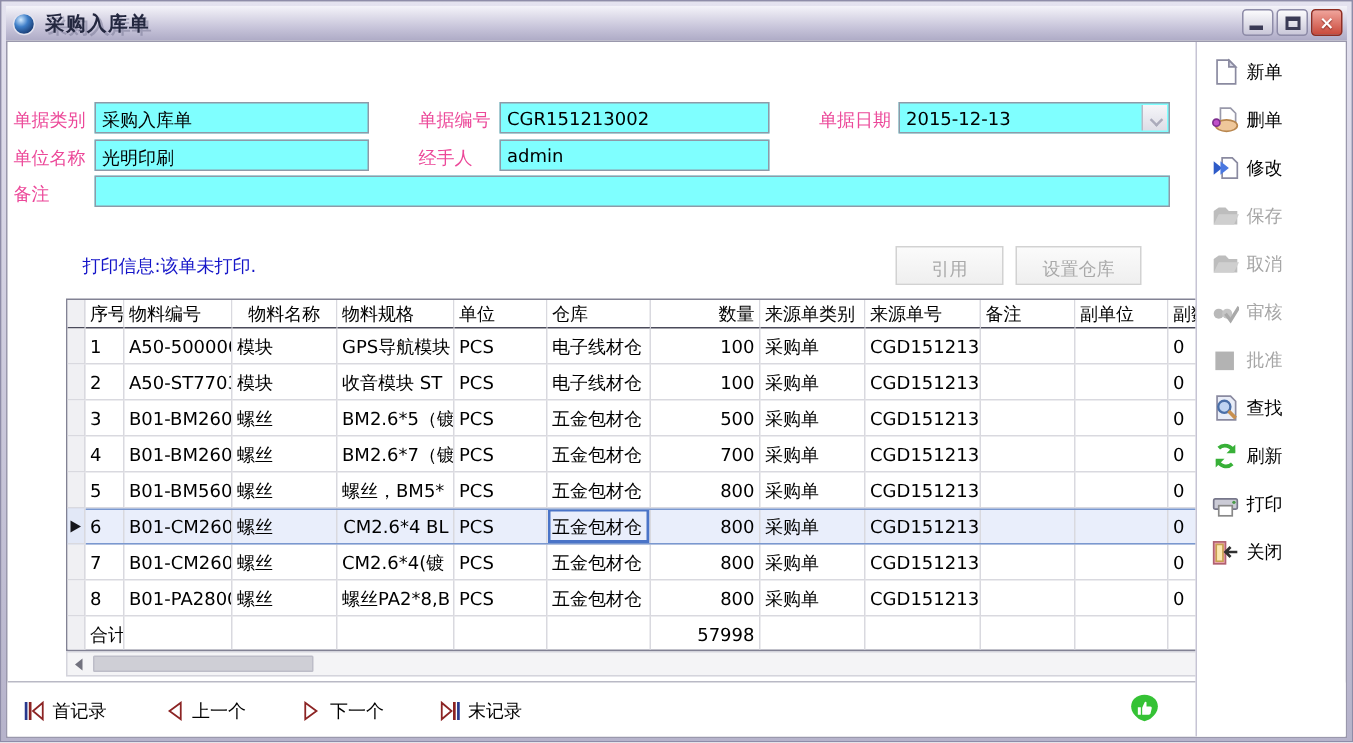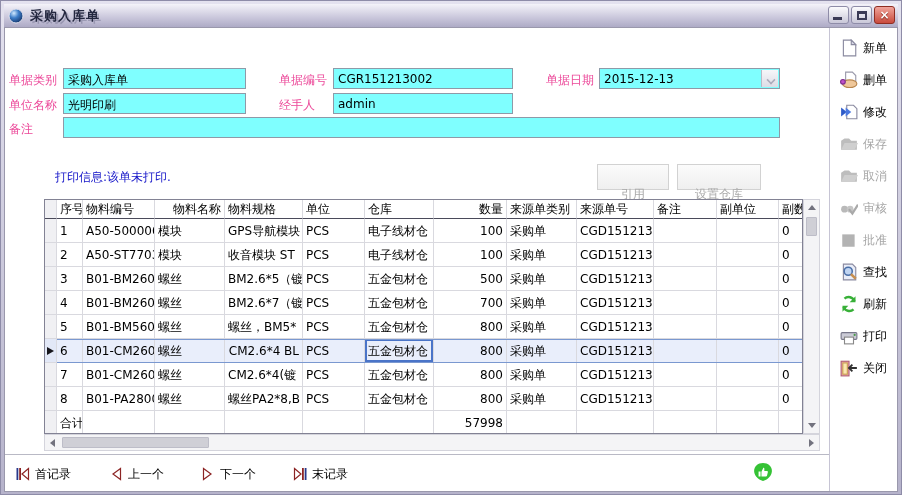--- a/index.html
+++ b/index.html
@@ -24,21 +24,21 @@
   
   .flabel { position:absolute; font-size:12px; color:#ec4899; white-space:nowrap; }
   .finput { position:absolute; height:21px; background:#7FFFFF; border:1px solid #8E9AA8;
     font-size:12px; padding:3px 4px 0; overflow:hidden; white-space:nowrap; }
   .combo-arrow { position:absolute; right:1px; top:1px; width:17px; height:17px;
     background:linear-gradient(#F6F6F9,#DDDDE6); border-left:1px solid #B9B9C6; }
   .combo-arrow:after { content:""; position:absolute; left:5px; top:6px; width:6px; height:6px;
     border-right:2px solid #ABABBB; border-bottom:2px solid #ABABBB; transform:rotate(45deg) scale(.8); }
   .printinfo { position:absolute; left:50px; top:141px; font-size:12px; color:#1414C8; }
   .actbtn { position:absolute; height:26px; background:linear-gradient(#FBFBFB,#EFEFEF);
-    border:1px solid #D2D2D2; color:#A9A9A9; font-size:12px; text-align:center; padding-top:21px; }
+    border:1px solid #D2D2D2; color:#A9A9A9; font-size:12px; text-align:center; padding-top:6px; }
   
   .tablewrap { position:absolute; left:3px; top:171px; width:776px; height:252px;margin-left:36px; }
   .gridarea { position:absolute; left:0; top:0; width:759px; height:235px;
     border:1px solid #828294; overflow:hidden; background:#fff; }
   .trow { display:flex; width:800px; }
   .tcell { flex:0 0 auto; height:24px; padding:5px 3px 0; font-size:12px; line-height:14px;
     overflow:hidden; white-space:nowrap; border-right:1px solid #D9D9DF; border-bottom:1px solid #D9D9DF; }
   .thead .tcell { height:19px; padding-top:2px; border-bottom:1px solid #4A4A5A; background:#fff; }
   .tcell.ind { width:12px; background:#F0F0F3; padding:0; position:relative; }
   .trow.sel { background:#E9EEFB; outline:1px solid #7A98D0; outline-offset:-1px; }
@@ -57,21 +57,21 @@
   .arr.up    { left:4px; top:5px;  border-left:4px solid transparent; border-right:4px solid transparent; border-bottom:5px solid #72727E; }
   .arr.down  { left:4px; bottom:5px; border-left:4px solid transparent; border-right:4px solid transparent; border-top:5px solid #72727E; }
   .arr.left  { left:5px; top:4px;  border-top:4px solid transparent; border-bottom:4px solid transparent; border-right:5px solid #72727E; }
   .arr.right { right:5px; top:4px; border-top:4px solid transparent; border-bottom:4px solid transparent; border-left:5px solid #72727E; }
   
   .navbar { position:absolute; left:0; right:0; top:426px; height:37px; border-top:1px solid #B9B9C5; background:#fff; }
   .navitem { position:absolute; top:9px; height:20px; display:flex; align-items:center; gap:5px;
     font-size:12px; cursor:pointer; }
   .thumbicon { position:absolute; left:748px; top:7px; width:20px; height:20px; cursor:pointer; }
   
-  .sidebar { position:absolute; right:0; top:0; width:68px; height:100%;
+  .sidebar { position:absolute; right:0; top:0; width:100px; height:100%;
     border-left:1px solid #C6C4D4; background:#fff; }
   .sbtn { position:absolute; left:10px; width:72px; height:28px; display:flex; align-items:center;
     gap:5px; font-size:12px; cursor:pointer; }
   .sbtn .sicon { width:18px; height:18px; flex:0 0 auto; }
   .sbtn.dis { color:#A6A6A6; cursor:default; }
   svg { display:block; width:100%; height:100%; }
 </style>
 </head>
 <body>
 
@@ -125,21 +125,21 @@
     <div class="printinfo">打印信息:该单未打印.</div>
     <div class="actbtn" style="left:592px;top:136px;width:72px">引用</div>
     <div class="actbtn" style="left:672px;top:136px;width:84px">设置仓库</div>
 
     <div class="tablewrap">
       <div class="gridarea">
           <div class="trow thead">
             <div class="tcell ind"></div>
             <div class="tcell" style="width: 26px; text-align: left;">序号</div>
             <div class="tcell" style="width: 72px; text-align: left;">物料编号</div>
-            <div class="tcell" style="width: 70px; text-align: right;">物料名称</div>
+            <div class="tcell" style="width: 70px; text-align: center;">物料名称</div>
             <div class="tcell" style="width: 78px; text-align: left;">物料规格</div>
             <div class="tcell" style="width: 62px; text-align: left;">单位</div>
             <div class="tcell" style="width: 69px; text-align: left;">仓库</div>
             <div class="tcell" style="width: 73px; text-align: right;">数量</div>
             <div class="tcell" style="width: 70px; text-align: left;">来源单类别</div>
             <div class="tcell" style="width: 77px; text-align: left;">来源单号</div>
             <div class="tcell" style="width: 63px; text-align: left;">备注</div>
             <div class="tcell" style="width: 62px; text-align: left;">副单位</div>
             <div class="tcell" style="width: 40px; text-align: left;">副数量</div>
           </div>

